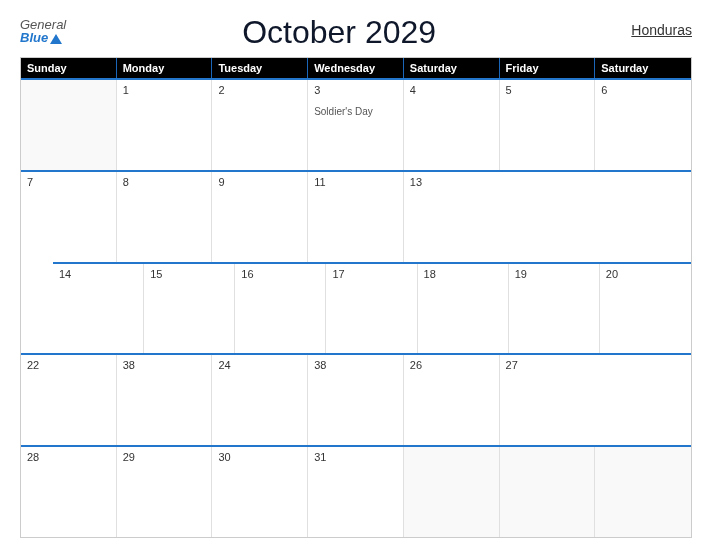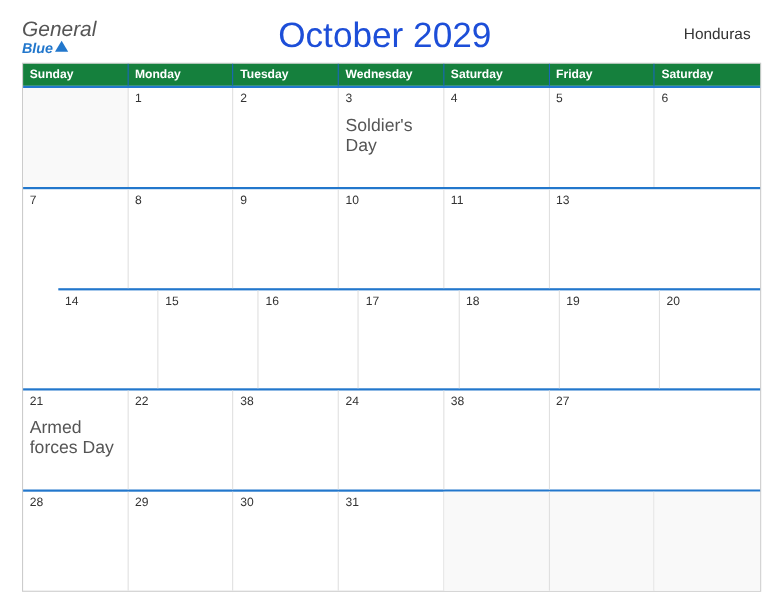--- a/index.html
+++ b/index.html
@@ -23,66 +23,67 @@
       justify-content: space-between;
       margin-bottom: 6px;
     }
     .logo {
       display: flex;
       flex-direction: column;
       align-items: flex-start;
       line-height: 1;
     }
     .logo-general {
-      font-size: 19px;
+      font-size: 13px;
       color: #555;
       font-style: italic;
     }
     .logo-blue {
       font-size: 13px;
       color: #2277cc;
       font-style: italic;
       font-weight: bold;
       display: flex;
-      align-items: flex-start;
+      align-items: flex-end;
       gap: 2px;
     }
     .logo-triangle {
       width: 0;
       height: 0;
       border-left: 6px solid transparent;
       border-right: 6px solid transparent;
       border-bottom: 10px solid #2277cc;
       display: inline-block;
     }
     .title {
       font-size: 32px;
-      color: #1d4ed8;
+      color: #0f172a;
       font-weight: normal;
       text-align: center;
       flex: 1;
       margin-top: -4px;
     }
     .country {
       font-size: 14px;
       color: #333;
-      text-align: center;
+      text-align: right;
       min-width: 80px;
       margin-top: 4px;
+      text-decoration: underline;
     }
     .calendar {
       flex: 1;
       display: flex;
       flex-direction: column;
       border: 1px solid #ccc;
     }
     .cal-header-row {
       display: grid;
       grid-template-columns: repeat(7, 1fr);
-      background: #15803d;
+      background: #000000;
     }
     .cal-header-cell {
       color: #fff;
       font-size: 11px;
       font-weight: bold;
       padding: 4px 6px;
       text-align: left;
       border-right: 1px solid #1a66bb;
     }
     .cal-header-cell:last-child {
@@ -106,21 +107,21 @@
     .cal-cell:last-child {
       border-right: none;
     }
     .cal-day-num {
       font-size: 11px;
       color: #333;
       display: block;
       margin-bottom: 2px;
     }
     .cal-holiday {
-      font-size: 16px;
+      font-size: 10px;
       color: #555;
       display: block;
       margin-top: 10px;
     }
     .empty-cell {
       background: #f9f9f9;
     }
   </style>
 </head>
 <body>
@@ -176,23 +177,20 @@
           <div class="cal-cell">
             <span class="cal-day-num">7</span>
           </div>
           <div class="cal-cell">
             <span class="cal-day-num">8</span>
           </div>
           <div class="cal-cell">
             <span class="cal-day-num">9</span>
           </div>
           <div class="cal-cell">
-            <span class="cal-day-num">10</span>
-          </div>
-          <div class="cal-cell">
             <span class="cal-day-num">11</span>
           </div>
           <div class="cal-cell">
             <span class="cal-day-num">13</span>
           </div>
         </div>
         <div class="cal-week" style="flex: 1 1 0%; margin-left: 32px;">
           <div class="cal-cell">
             <span class="cal-day-num">14</span>
           </div>
@@ -210,34 +208,33 @@
           </div>
           <div class="cal-cell">
             <span class="cal-day-num">19</span>
           </div>
           <div class="cal-cell">
             <span class="cal-day-num">20</span>
           </div>
         </div>
         <div class="cal-week" style="flex: 1 1 0%;">
           <div class="cal-cell">
-            <span class="cal-day-num">21</span>
-            <span class="cal-holiday">Armed forces Day</span>
-          </div>
-          <div class="cal-cell">
             <span class="cal-day-num">22</span>
           </div>
           <div class="cal-cell">
             <span class="cal-day-num">38</span>
           </div>
           <div class="cal-cell">
             <span class="cal-day-num">24</span>
           </div>
           <div class="cal-cell">
             <span class="cal-day-num">38</span>
+          </div>
+          <div class="cal-cell">
+            <span class="cal-day-num">26</span>
           </div>
           <div class="cal-cell">
             <span class="cal-day-num">27</span>
           </div>
         </div>
         <div class="cal-week" style="flex: 1 1 0%;">
           <div class="cal-cell">
             <span class="cal-day-num">28</span>
           </div>
           <div class="cal-cell">

